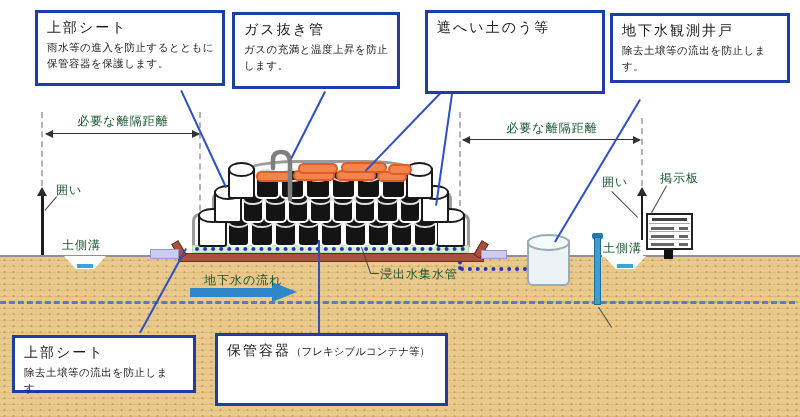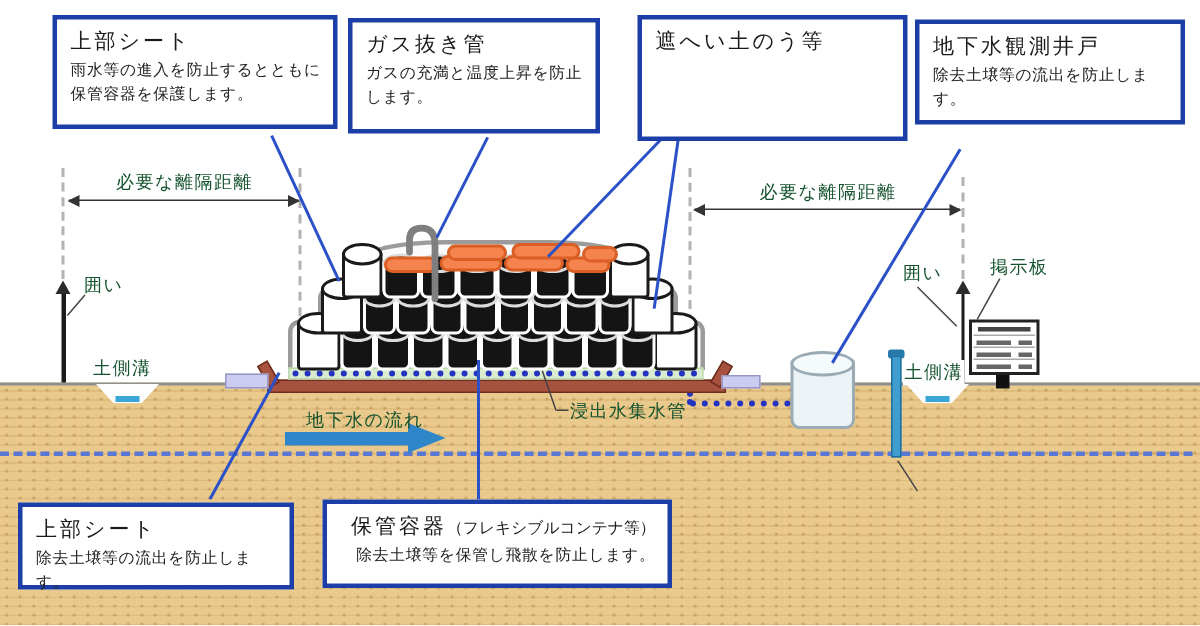--- a/index.html
+++ b/index.html
@@ -225,18 +225,17 @@
     <div class="t">遮へい土のう等</div>
   </div>
   <div class="callout" style="left:610px;top:13px;width:180px;height:70px;">
     <div class="t">地下水観測井戸</div>
     <div class="b">除去土壌等の流出を防止します。</div>
   </div>
   <div class="callout" style="left:12px;top:335px;width:184px;height:58px;">
     <div class="t">上部シート</div>
     <div class="b">除去土壌等の流出を防止します。</div>
   </div>
-  <div class="callout" style="left:215px;top:333px;width:233px;height:59px;text-align:right;">
+  <div class="callout" style="left:215px;top:333px;width:233px;height:73px;">
     <div class="t"><span>保管容器</span><span class="note">（フレキシブルコンテナ等）</span></div>
-    <div class="b">除去土壌等を保管し飛散を防止します。</div>
   </div>
 
 </div>
 
 </body></html>

